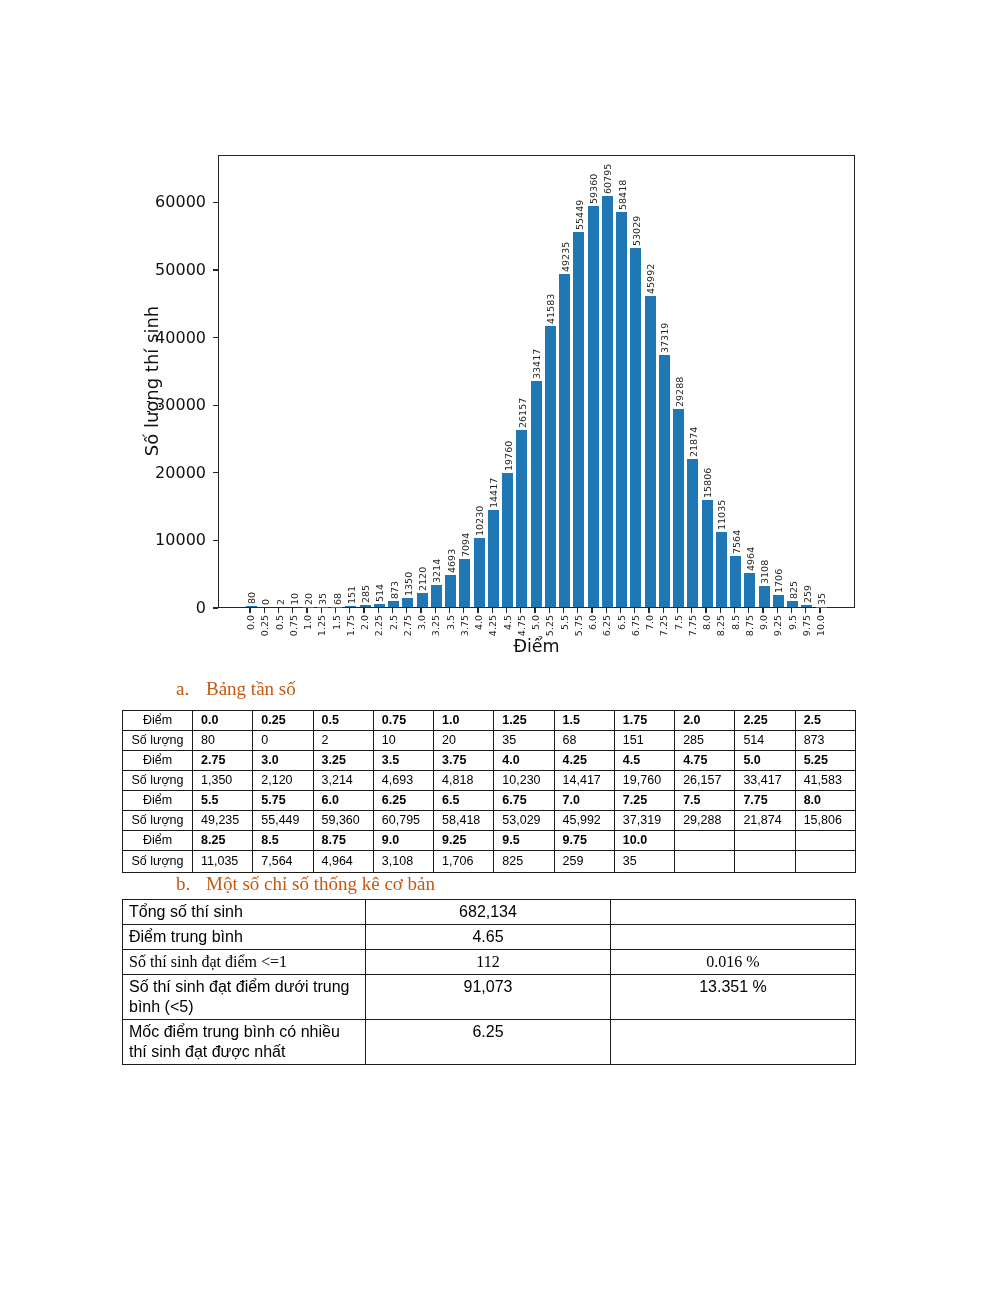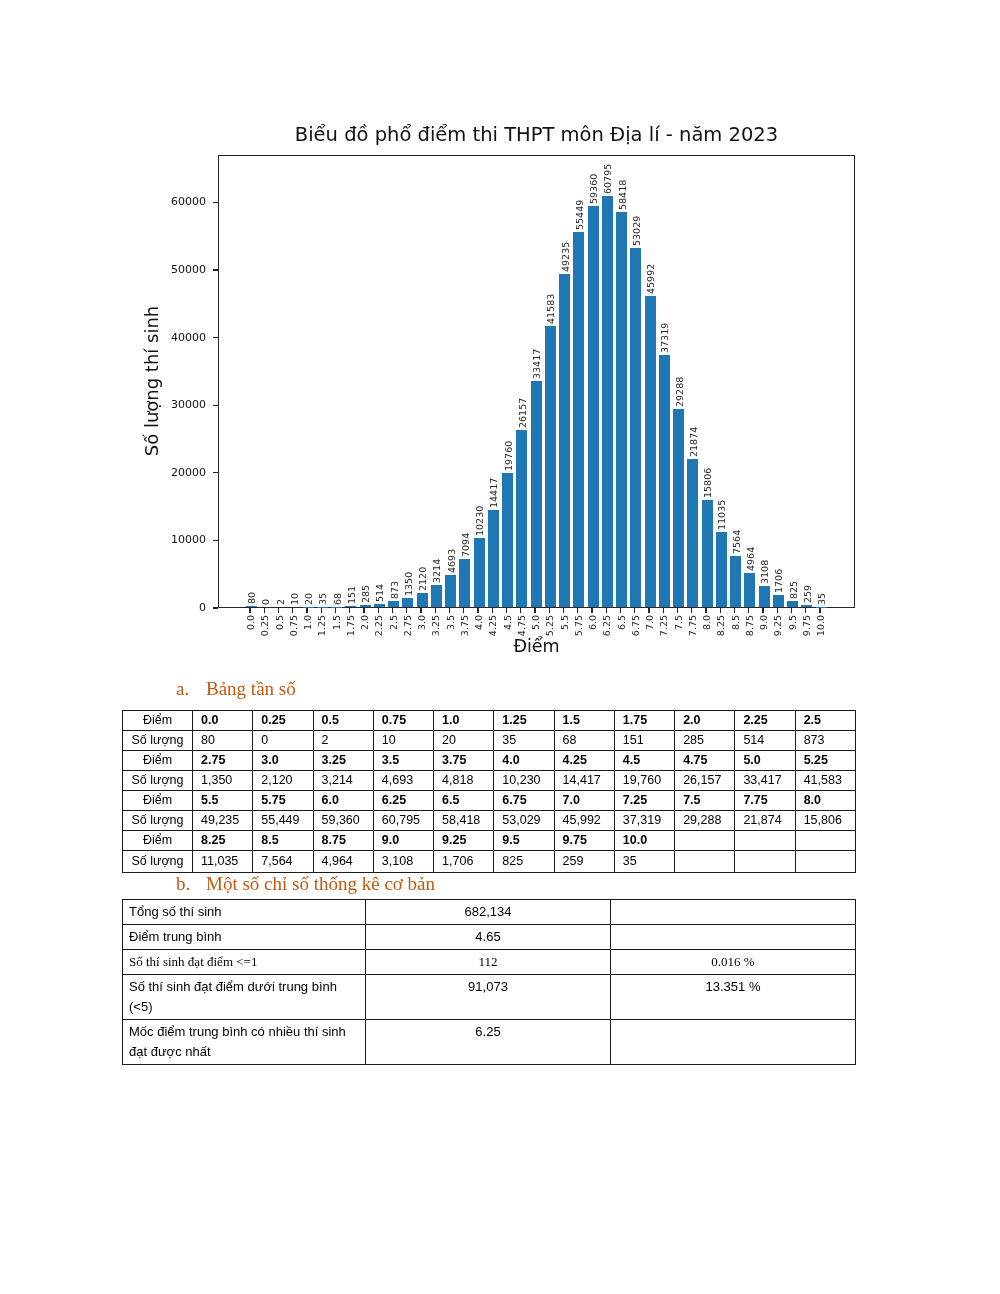--- a/index.html
+++ b/index.html
@@ -16,47 +16,46 @@
   .bar{position:absolute;bottom:0;}
   .anchor{position:absolute;width:0;height:0;}
   .vlabel{position:absolute;left:0;top:0;transform-origin:0 0;white-space:nowrap;
     font-size:9.5px;line-height:11px;color:#262626;}
   .bar-vlabel{transform:rotate(-90deg) translateY(-50%);}
   .xtick-vlabel{transform:rotate(-90deg) translateX(-100%) translateY(-50%);}
   .ylab-vlabel{transform:rotate(-90deg) translateX(-50%) translateY(-50%);
     font-size:18px;line-height:20px;color:#111;}
   .tick{position:absolute;background:#262626;}
   .ytick-label{position:absolute;left:0;width:206px;text-align:right;
-    font-size:11px;line-height:20px;color:#111;}
+    font-size:16px;line-height:20px;color:#111;}
   .x-axis-label{position:absolute;left:218px;top:636px;width:637px;text-align:center;
     font-size:17.5px;color:#111;}
   
   .sec-heading{position:absolute;left:176px;font-family:"Liberation Serif", serif;
     font-size:19px;line-height:24px;}
   .sec-heading .sec-label{display:inline-block;width:30px;}
   
   .freq-table{position:absolute;left:122px;top:710px;width:733px;border-collapse:collapse;
     table-layout:fixed;font-family:"Liberation Sans", sans-serif;font-size:12.5px;color:#000;}
   .freq-table td{border:1.2px solid #1a1a1a;height:19px;padding:0;line-height:13px;
     overflow:hidden;white-space:nowrap;}
   .freq-table td.rowlab{text-align:center;}
   .freq-table td.cell{text-align:left;padding-left:8px;}
   .freq-table tr.boldrow td.cell{font-weight:bold;}
   
   .stats-table{position:absolute;left:122px;top:899px;width:733px;border-collapse:collapse;
-    table-layout:fixed;font-family:"Liberation Sans", sans-serif;font-size:13px;color:#000;}
+    table-layout:fixed;font-family:"Liberation Sans", sans-serif;font-size:16px;color:#000;}
   .stats-table td{border:1.4px solid #1a1a1a;padding:2px 6px;vertical-align:top;
     line-height:20px;}
   .stats-table td.val,.stats-table td.pct{text-align:center;}
 </style>
 </head>
 <body>
 
 <div class="chart">
-  <div class="chart-title">Biểu đồ phổ điểm thi THPT môn Địa lí - năm 2023</div>
 
   <div class="anchor" style="left:152px;top:381px;">
     <span class="vlabel ylab-vlabel">Số lượng thí sinh</span>
   </div>
 
   <div class="plot">
       <div class="bar" style="left: 26.5px; width: 11px; height: 0.540896px; background: rgb(31, 119, 180);"></div>
       <div class="anchor" style="left: 32px; top: 448.459px;">
         <span class="vlabel bar-vlabel">80</span>
       </div>

